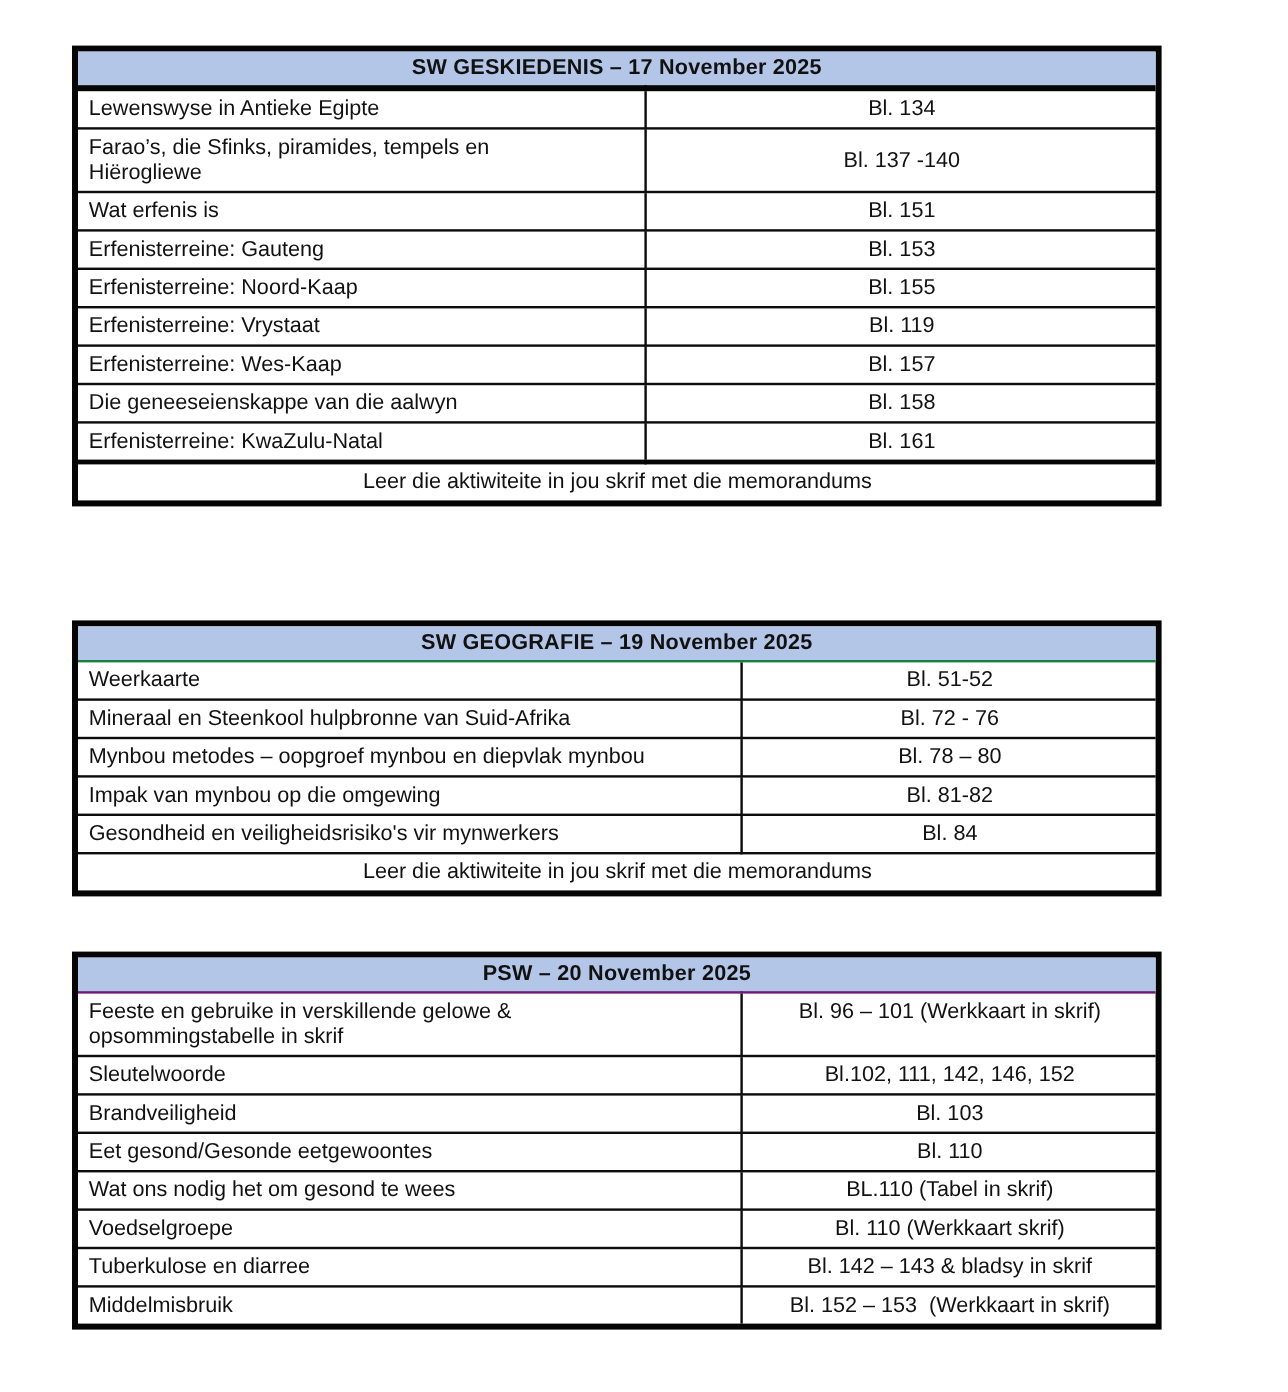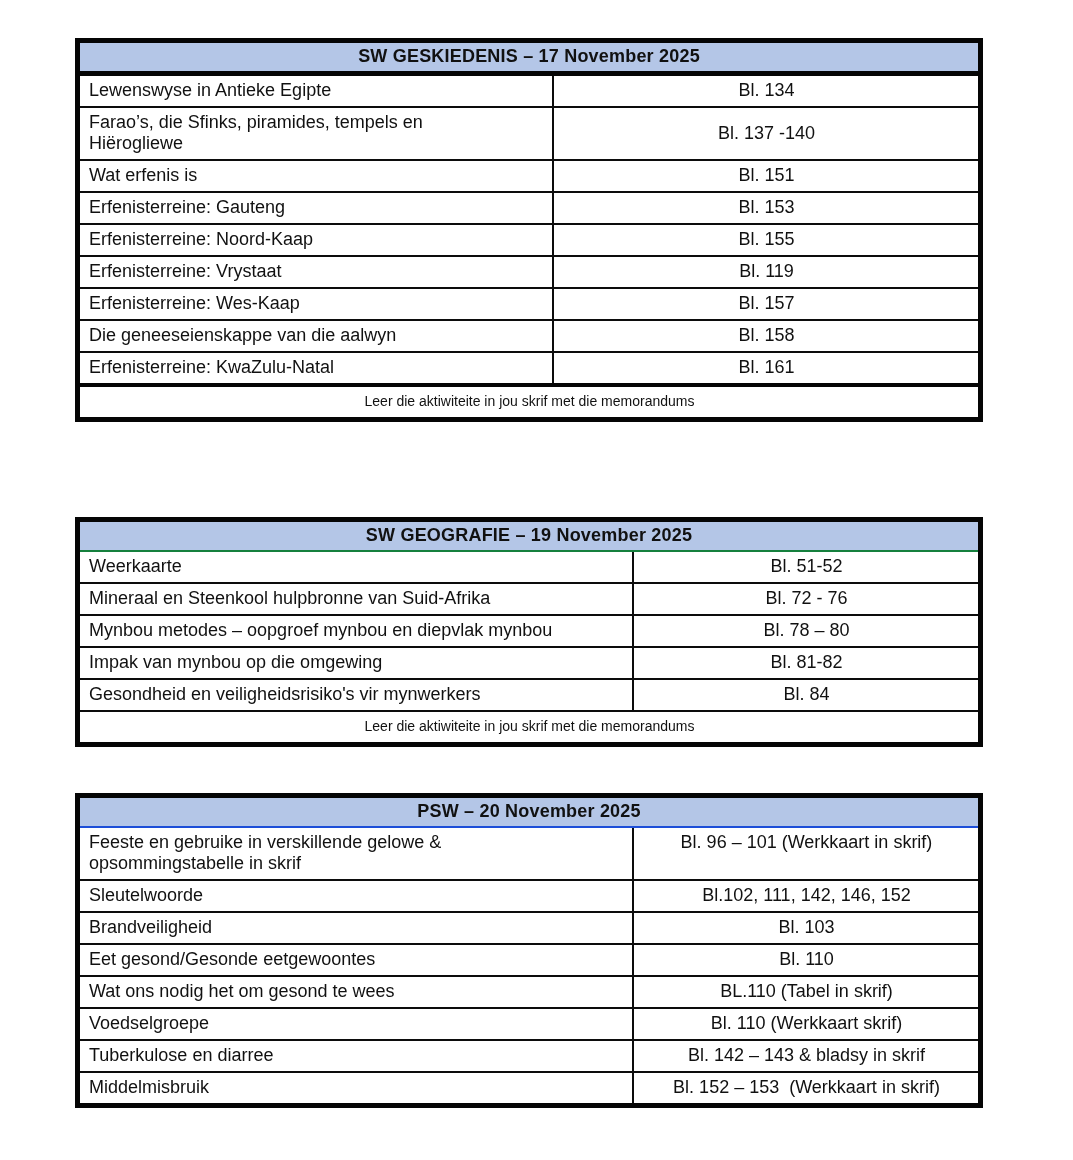--- a/index.html
+++ b/index.html
@@ -9,21 +9,21 @@
   }
   body {
     width: 1073px;
     height: 1160px;
     position: relative;
     font-family: "Liberation Sans", sans-serif;
     color: #111111;
   }
   .doc-table {
     position: absolute;
-    left: 75px;
+    left: 60px;
     width: 898px;
     border: 5px solid #050505;
     background: #ffffff;
   }
   #table-geskiedenis { top: 38px; }
   #table-geografie   { top: 517px; }
   #table-psw         { top: 793px; }
 
   table.scope {
     width: 100%;
@@ -34,21 +34,21 @@
   }
   table.scope th.title-cell {
     background: #b4c6e7;
     font-weight: bold;
     text-align: center;
     padding: 3px 6px 4px 6px;
     border-bottom: 2px solid #15803d;
     letter-spacing: 0.2px;
   }
   #table-geskiedenis th.title-cell { border-bottom: 5px solid #050505; }
-  #table-psw th.title-cell { border-bottom: 2px solid #1d4ed8; margin-top: 20px; }
+  #table-psw th.title-cell { border-bottom: 2px solid #701a75; margin-top: 20px; }
 
   table.scope td {
     border: 2px solid #0c0c0c;
     padding: 4px 8px 5px 9px;
     vertical-align: middle;
     white-space: pre-wrap;
     overflow: hidden;
   }
   
   table.scope td:first-child { border-left: none; }
@@ -56,21 +56,21 @@
   table.scope tr:last-child td { border-bottom: none; }
 
   #table-geskiedenis col.c1 { width: 473px; }
   #table-geografie   col.c1 { width: 553px; }
   #table-psw         col.c1 { width: 553px; }
 
   #table-psw td { vertical-align: top; }
 
   #table-geskiedenis tr.footer-row td { border-top: 4px solid #050505; }
 
-  tr.footer-row td { font-size: 14px; }
+  tr.footer-row td { font-size: 18px; }
 </style>
 </head>
 <body>
 
 <div class="doc-table" id="table-geskiedenis">
   <table class="scope">
     <colgroup>
         <col class="c1">
         <col class="c2">
       </colgroup>

